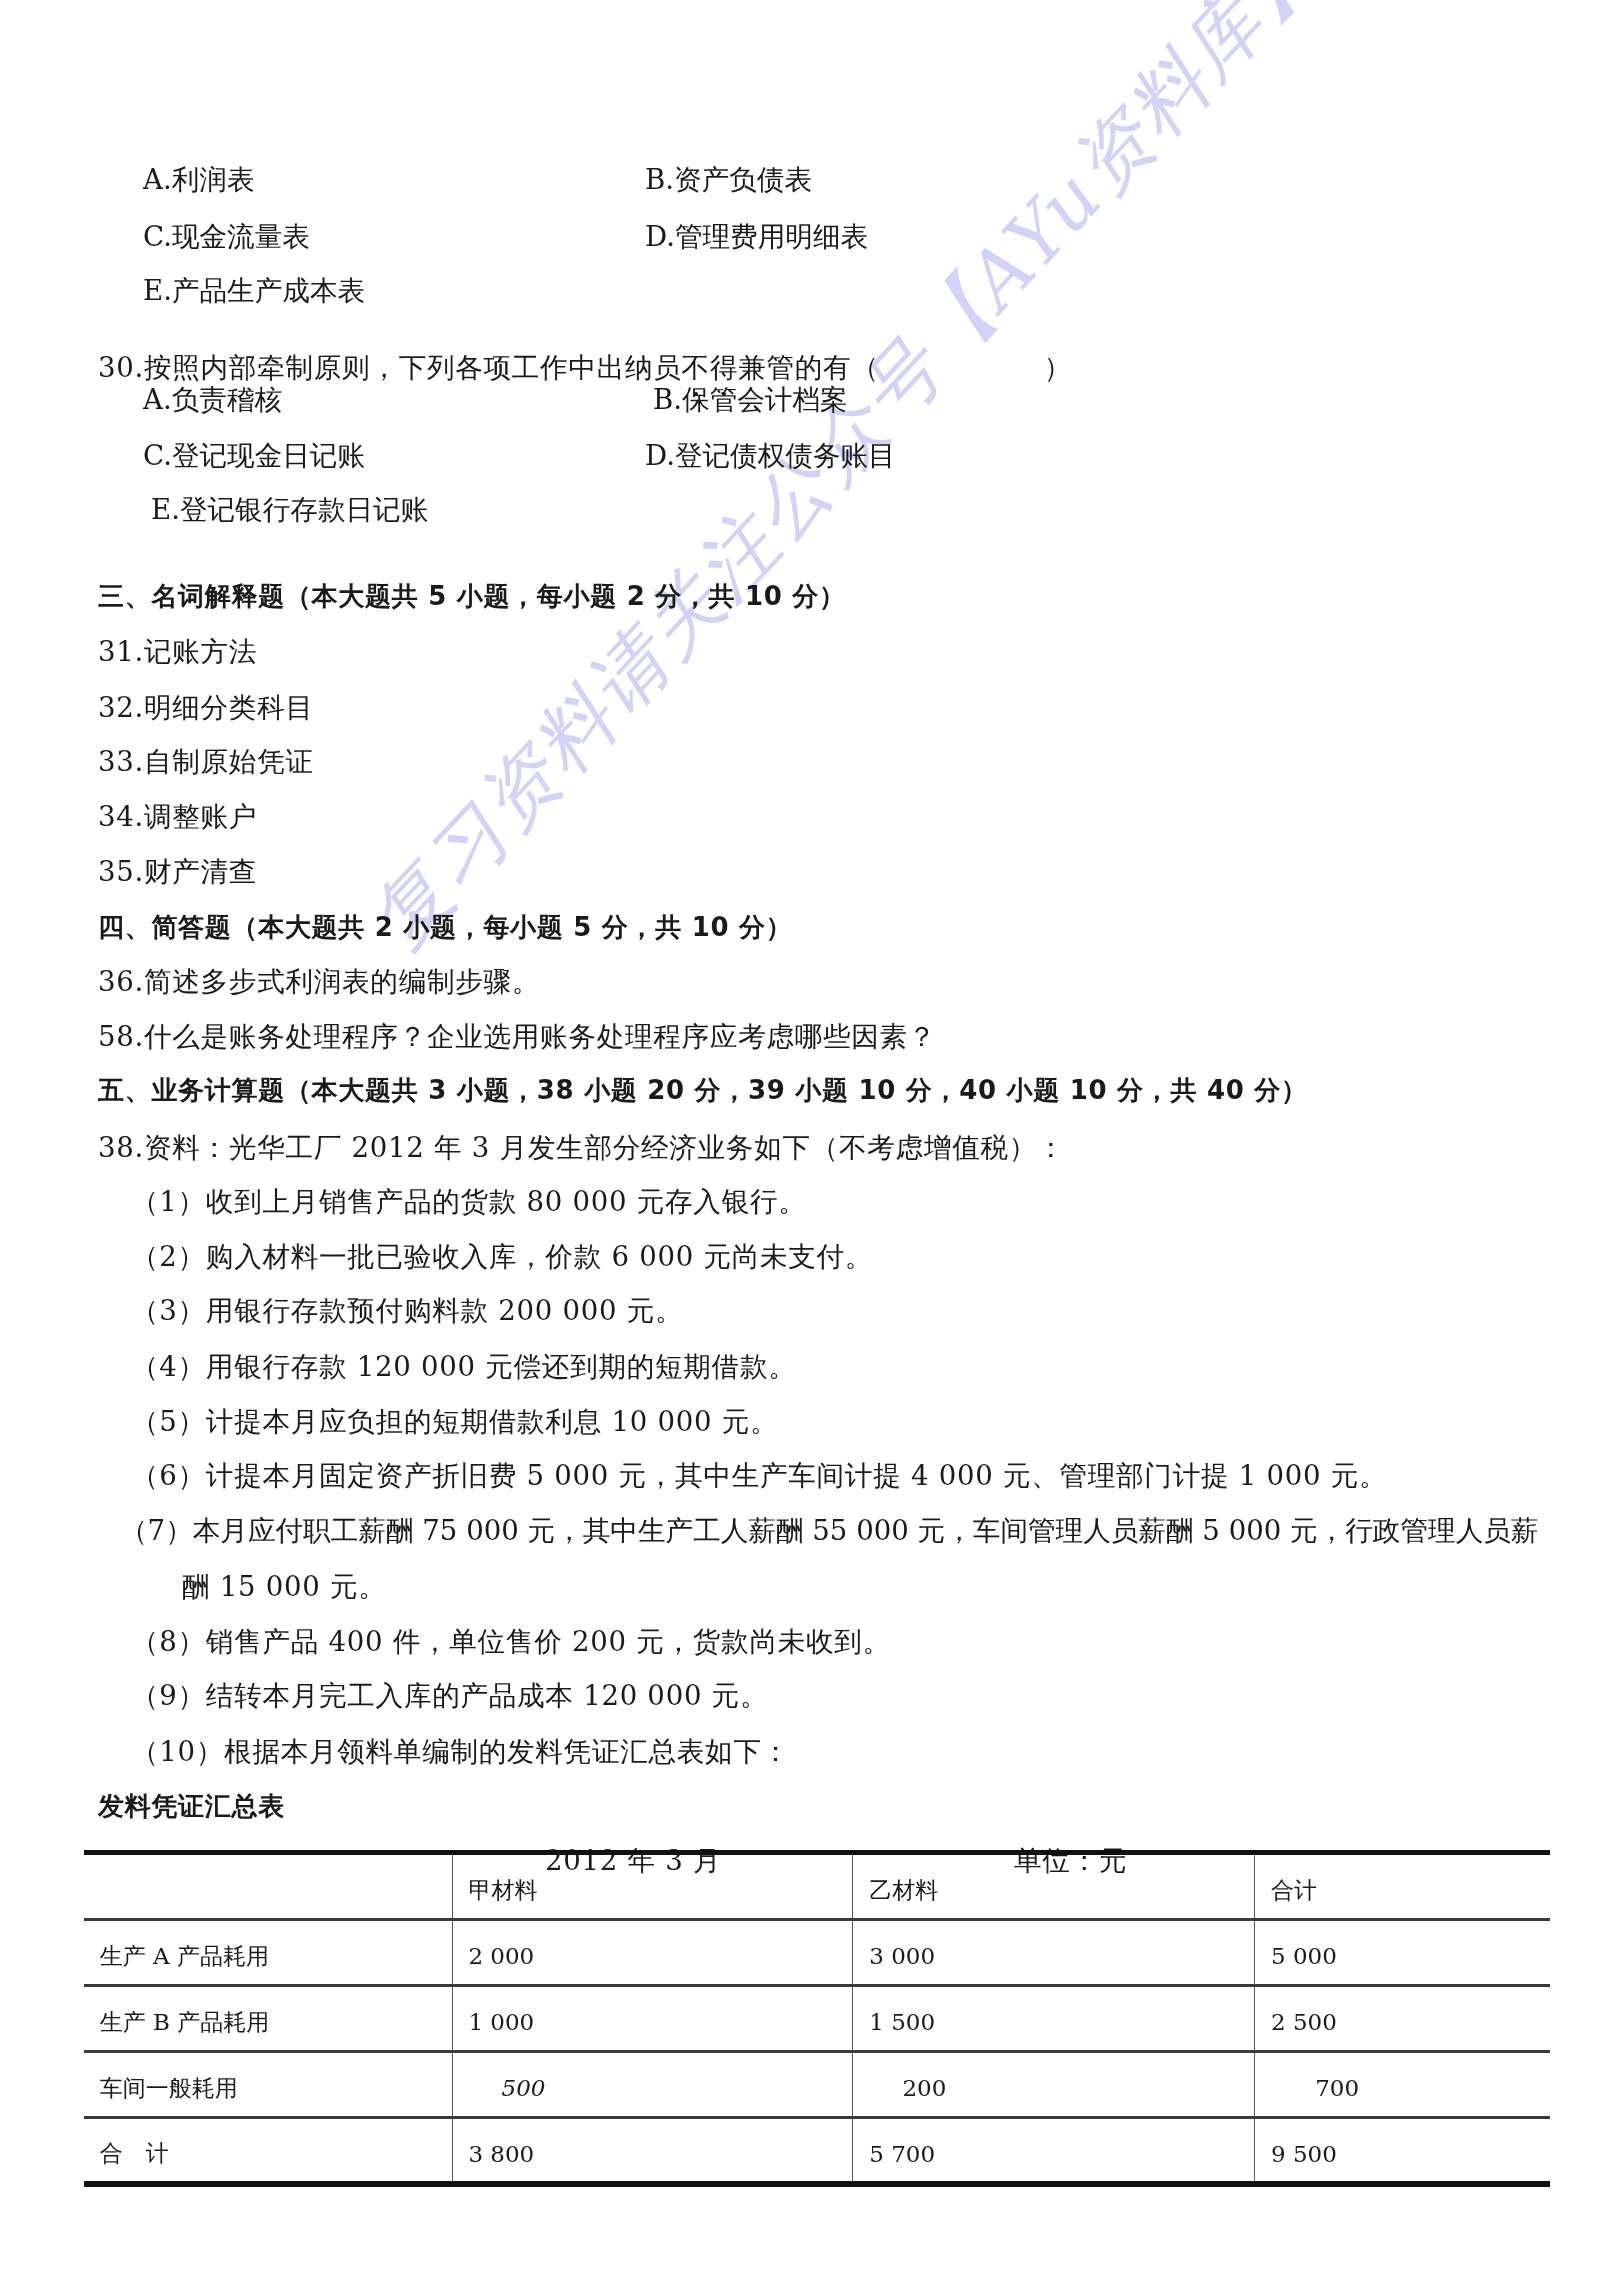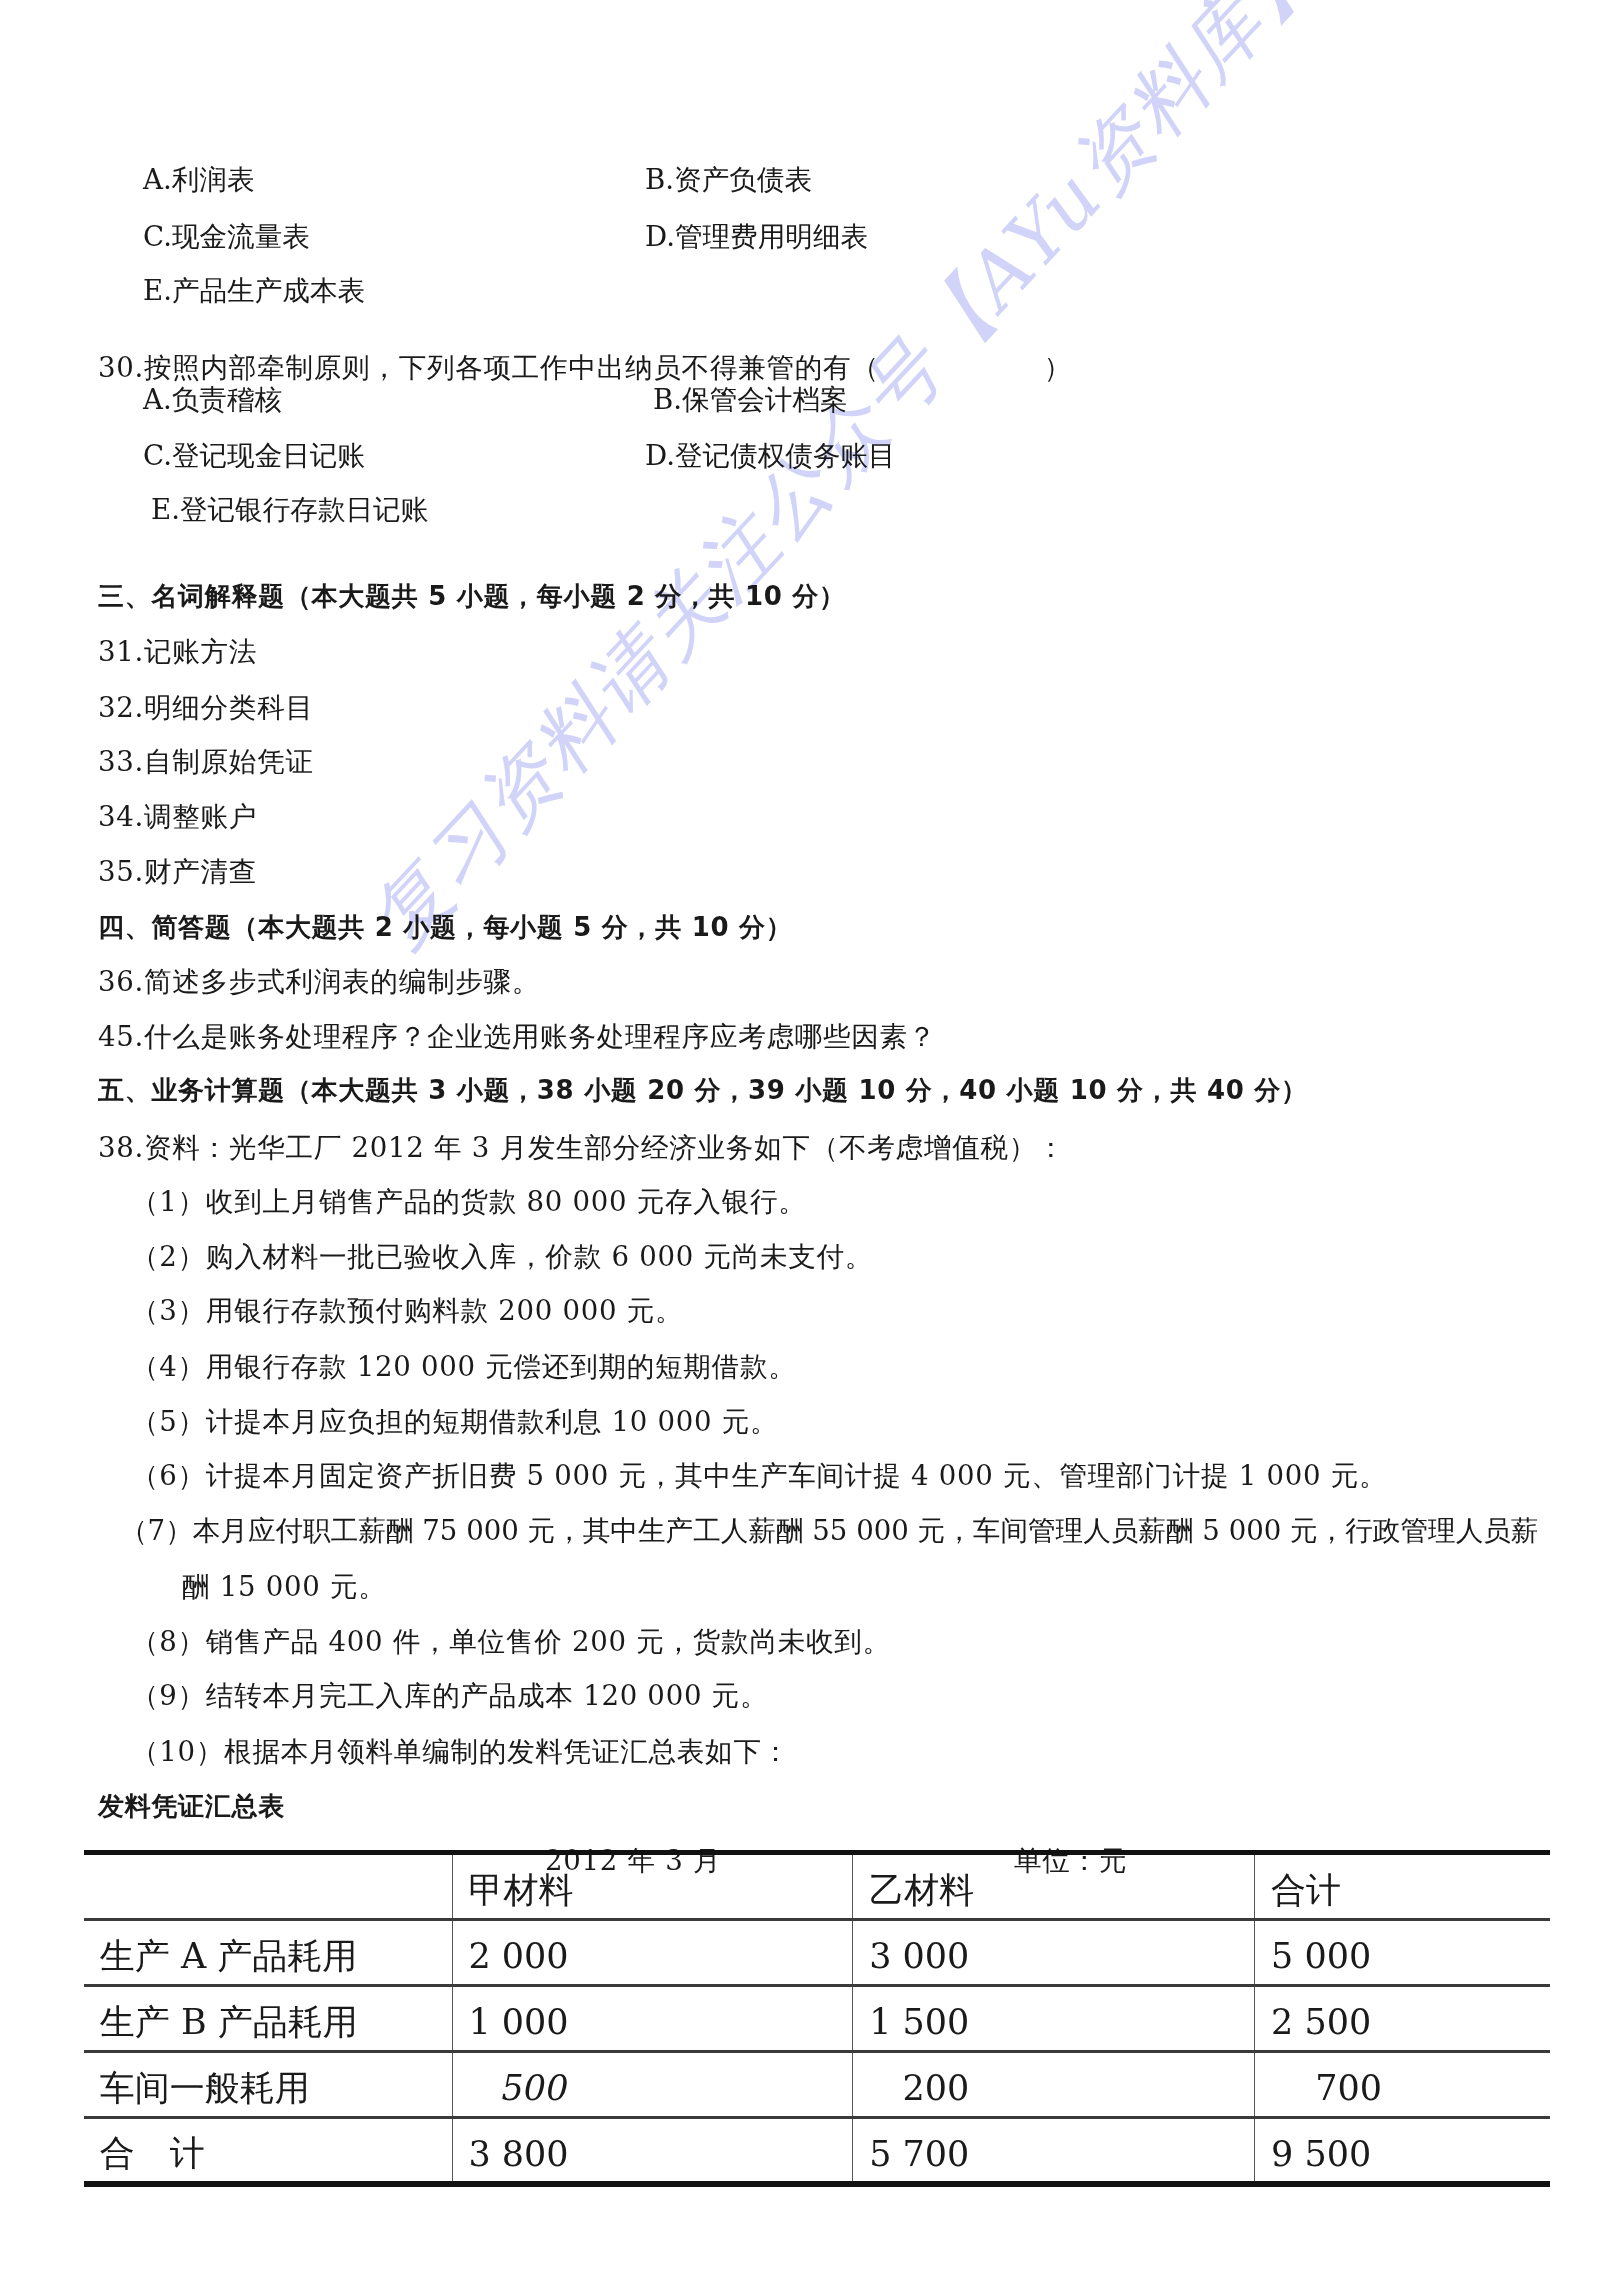--- a/index.html
+++ b/index.html
@@ -7,21 +7,21 @@
          font-family:"DejaVu Serif","Liberation Serif",serif; color:#1a1a1a; }
   .line { position:absolute; font-size:27.6px; line-height:39px; white-space:nowrap; letter-spacing:0.7px;margin-top:32px; }
   .bold { font-weight:bold; font-family:"DejaVu Sans","Liberation Sans",sans-serif; font-size:26px; }
   .opt  { position:absolute; font-size:27.6px; line-height:39px; white-space:nowrap; }
   .emph-dot { position:relative; display:inline-block; }
   .emph-dot::after { content:""; position:absolute; left:50%; bottom:-9.2px; width:3.9px; height:3.9px; margin-left:-2px; border-radius:50%; background:#222; }
   .paren-gap { display:inline-block; width:164px; }
 
   
   .tbl { position:absolute; left:84px; top:1850px; width:1466px; border-collapse:collapse; }
-  .tbl td { font-size:35px; height:55px; padding:7.9px 15.8px 0 15.8px; vertical-align:middle; white-space:nowrap;
+  .tbl td { font-size:23px; height:55px; padding:7.9px 15.8px 0 15.8px; vertical-align:middle; white-space:nowrap;
             border-left:1.3px solid #555; border-bottom:3.3px solid #3a3a3a; }
   .tbl td:first-child { border-left:none; }
   .tbl tr.head td { border-top:5.9px solid #111; }
   .tbl tr.last td { border-bottom:6.6px solid #111; }
   .tbl td.c0 { width:336px; }
   .tbl td.c1 { width:335px; }
   .tbl td.c2 { width:336px; }
   .pad-num { padding-left:49px !important;font-style:italic; }
   .pad-num2 { padding-left:49px !important; }
   .pad-num3 { padding-left:60px !important; }
@@ -52,21 +52,21 @@
 
 <div class="line bold" style="left:98px;top:545px">三、名词解释题（本大题共 5 小题，每小题 2 分，共 10 分）</div>
 <div class="line" style="left:98px;top:600px">31.记账方法</div>
 <div class="line" style="left:98px;top:656px">32.明细分类科目</div>
 <div class="line" style="left:98px;top:710px">33.自制原始凭证</div>
 <div class="line" style="left:98px;top:765px">34.调整账户</div>
 <div class="line" style="left:98px;top:820px">35.财产清查</div>
 
 <div class="line bold" style="left:98px;top:876px">四、简答题（本大题共 2 小题，每小题 5 分，共 10 分）</div>
 <div class="line" style="left:98px;top:930px">36.简述多步式利润表的编制步骤。</div>
-<div class="line" style="left:98px;top:985px">45.什么是账务处理程序？企业选用账务处理程序应考虑哪些因素？</div>
+<div class="line" style="left:98px;top:985px">58.什么是账务处理程序？企业选用账务处理程序应考虑哪些因素？</div>
 
 <div class="line bold" style="left:98px;top:1039px">五、业务计算题（本大题共 3 小题，38 小题 20 分，39 小题 10 分，40 小题 10 分，共 40 分）</div>
 <div class="line" style="left:98px;top:1096px">38.资料：光华工厂 2012 年 3 月发生部分经济业务如下（不考虑增值税）：</div>
 <div class="line" style="left:131px;top:1150px">（1）收到上月销售产品的货款 80 000 元存入银行。</div>
 <div class="line" style="left:131px;top:1205px">（2）购入材料一批已验收入库，价款 6 000 元尚未支付。</div>
 <div class="line" style="left:131px;top:1259px">（3）用银行存款预付购料款 200 000 元。</div>
 <div class="line" style="left:131px;top:1315px">（4）用银行存款 120 000 元偿还到期的短期借款。</div>
 <div class="line" style="left:131px;top:1370px">（5）计提本月应负担的短期借款利息 10 000 元。</div>
 <div class="line" style="left:131px;top:1424px">（6）计提本月固定资产折旧费 5 000 元，其中生产车间计提 4 000 元、管理部门计提 1 000 元。</div>
 <div class="line" style="left:120px;top:1479px;letter-spacing:0px">（7）本月应付职工薪酬 75 000 元，其中生产工人薪酬 55 000 元，车间管理人员薪酬 5 000 元，行政管理人员薪</div>

